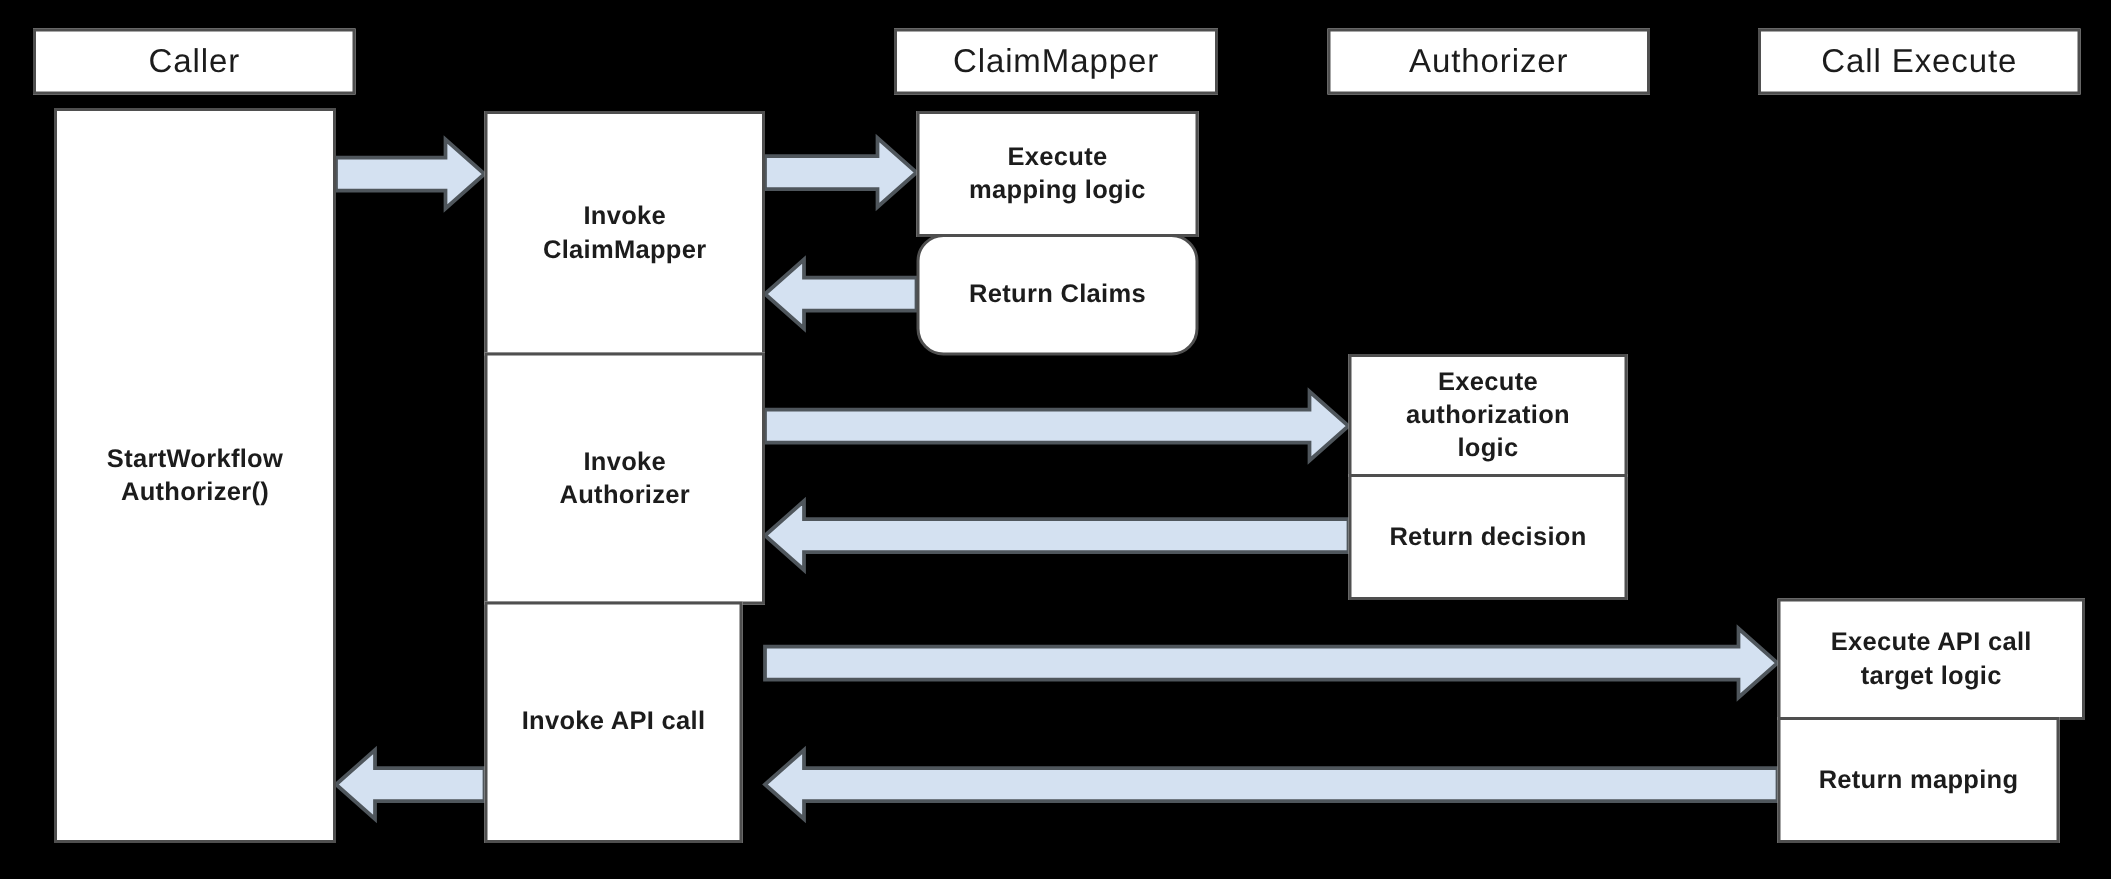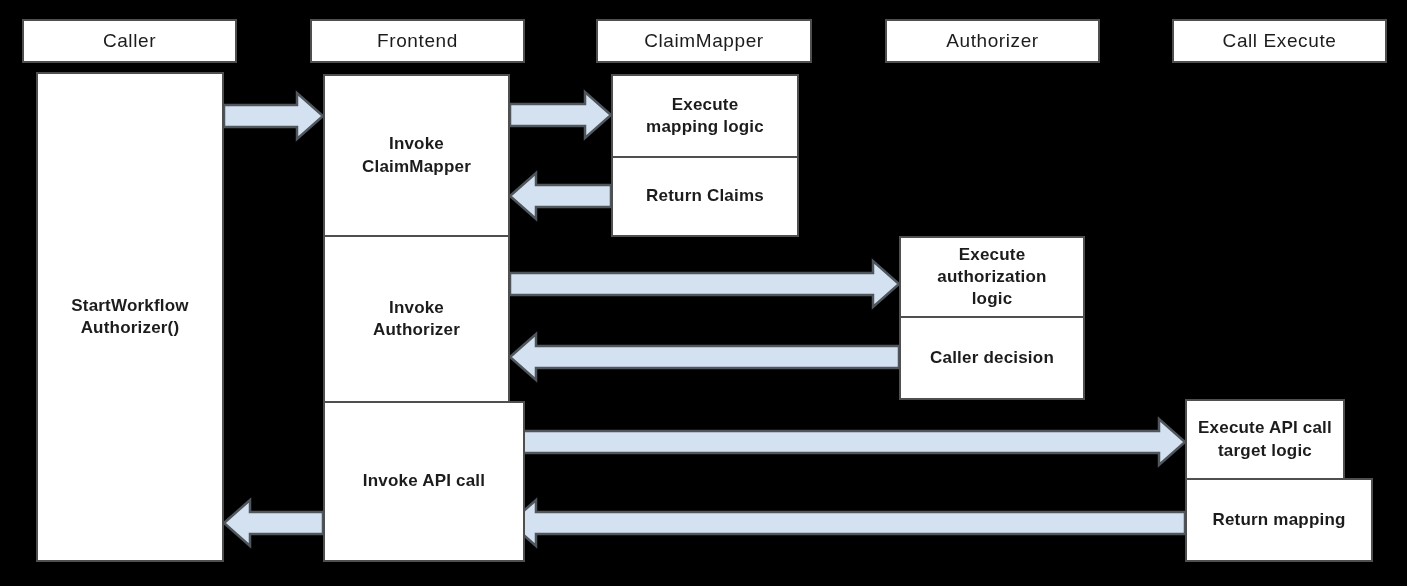--- a/index.html
+++ b/index.html
@@ -18,21 +18,21 @@
   .hdr {
     position: absolute;
     top: 19px;
     height: 44px;
     background: var(--box-fill, #fff);
     border: 2px solid var(--box-border, #4f4f4f);
     box-sizing: border-box;
     display: flex;
     align-items: center;
     justify-content: center;
-    font-size: 19px;
+    font-size: 22px;
     font-weight: 400;
     letter-spacing: 0.6px;
     color: var(--text, #1c1c1c);
     z-index: 3;
   }
   .act {
     position: absolute;
     background: var(--box-fill, #fff);
     border: 2px solid var(--box-border, #4f4f4f);
     box-sizing: border-box;
@@ -57,38 +57,35 @@
   
   #hdr-caller      { left: 22px;   width: 215px; }
   #hdr-frontend    { left: 310px;  width: 215px; }
   #hdr-claimmapper { left: 596px;  width: 216px; }
   #hdr-authorizer  { left: 885px;  width: 215px; }
   #hdr-calltarget  { left: 1172px; width: 215px; }
   
   #act-caller { left: 36px;   top: 72px;  width: 188px; height: 490px; }
   #fe-1       { left: 323px;  top: 74px;  width: 187px; height: 163px; }
   #fe-2       { left: 323px;  top: 235px; width: 187px; height: 168px; }
-  #fe-3       { left: 323px;  top: 401px; width: 202px; height: 161px; }
+  #fe-3       { left: 323px;  top: 401px; width: 172px; height: 161px; }
   #cm-1       { left: 611px;  top: 74px;  width: 188px; height: 84px; }
-  #cm-2       { left: 611px;  top: 156px; width: 188px; height: 81px; }
+  #cm-2       { left: 611px;  top: 156px; width: 188px; height: 81px; border-radius: 18px; }
   #az-1       { left: 899px;  top: 236px; width: 186px; height: 82px; }
   #az-2       { left: 899px;  top: 316px; width: 186px; height: 84px; }
-  #ct-1       { left: 1185px; top: 399px; width: 160px; height: 81px; }
+  #ct-1       { left: 1185px; top: 399px; width: 205px; height: 81px; }
   #ct-2       { left: 1185px; top: 478px; width: 188px; height: 84px; }
 </style>
 </head>
 <body>
 
 <div id="stage" style="--bg: #000000; --box-fill: #ffffff; --box-border: #4f4f4f; --text: #1c1c1c;">
 
   <div class="hdr" id="hdr-caller">
     <span>Caller</span>
-  </div>
-  <div class="hdr" id="hdr-frontend">
-    <span>Frontend</span>
   </div>
   <div class="hdr" id="hdr-claimmapper">
     <span>ClaimMapper</span>
   </div>
   <div class="hdr" id="hdr-authorizer">
     <span>Authorizer</span>
   </div>
   <div class="hdr" id="hdr-calltarget">
     <span>Call Execute</span>
   </div>
@@ -102,21 +99,21 @@
 Authorizer</div>
   <div class="act" id="fe-3">Invoke API call</div>
 
   <div class="act" id="cm-1">Execute
 mapping logic</div>
   <div class="act" id="cm-2">Return Claims</div>
 
   <div class="act" id="az-1">Execute
 authorization
 logic</div>
-  <div class="act" id="az-2">Caller decision</div>
+  <div class="act" id="az-2">Return decision</div>
 
   <div class="act" id="ct-1">Execute API call
 target logic</div>
   <div class="act" id="ct-2">Return mapping</div>
 
 <svg class="arrow" width="105" height="52" viewBox="0 0 105 52" style="left: 221px; top: 90px;">
       <polygon points="3,15 76,15 76,3 102,26 76,49 76,37 3,37" fill="#d4e1f1" stroke="#4f565c" stroke-width="2.5" stroke-linejoin="miter"></polygon>
     </svg>
     <svg class="arrow" width="107" height="52" viewBox="0 0 107 52" style="left: 507px; top: 89px;">
       <polygon points="3,15 78,15 78,3 104,26 78,49 78,37 3,37" fill="#d4e1f1" stroke="#4f565c" stroke-width="2.5" stroke-linejoin="miter"></polygon>

